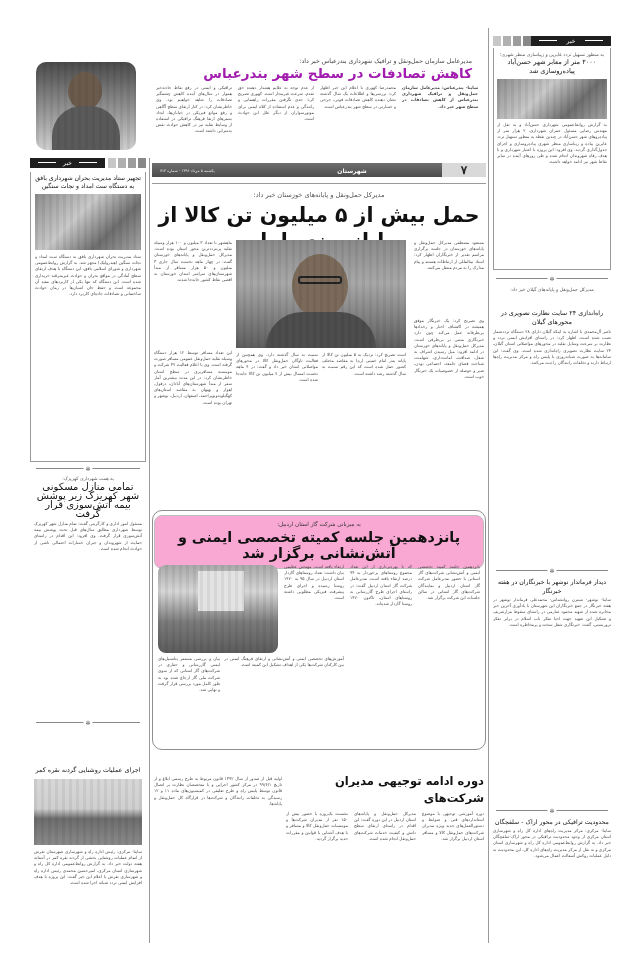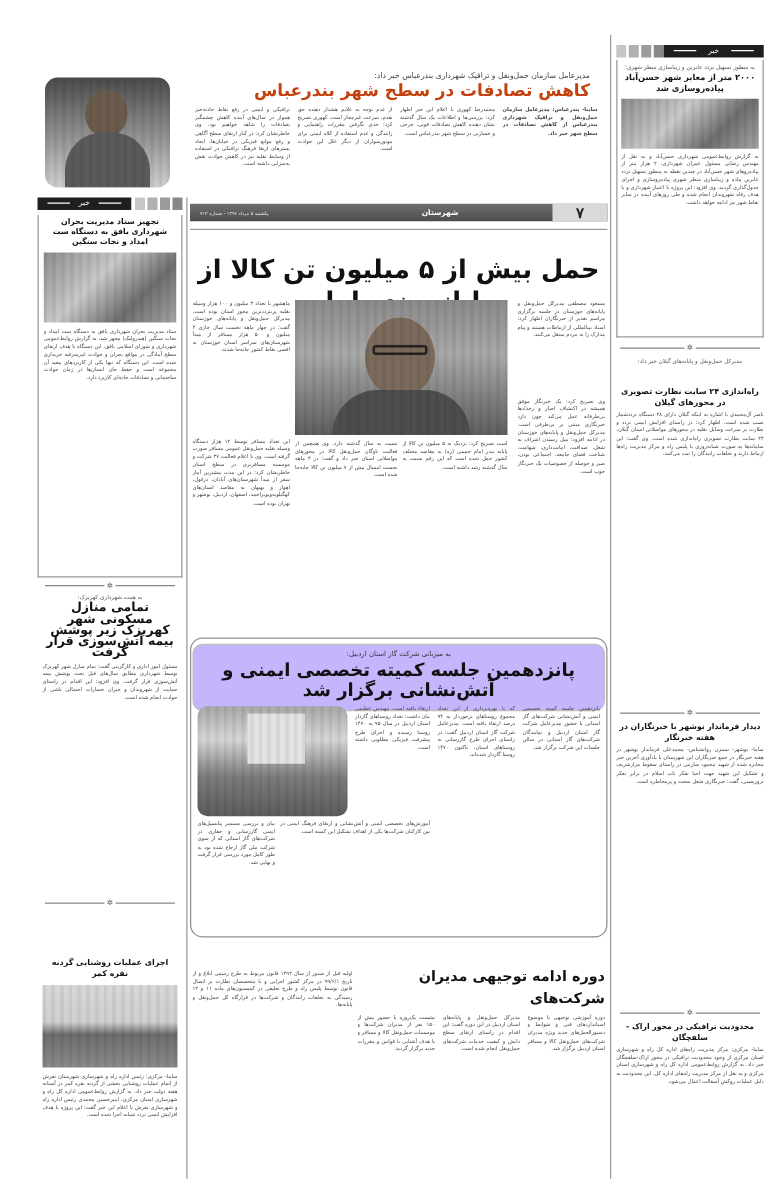--- a/index.html
+++ b/index.html
@@ -14,43 +14,43 @@
   .rcol { position: absolute; left: 466px; top: 0; width: 124px; height: 915px; }
   .khabar-bar { height: 13px; display: flex; align-items: center; }
   .khabar-bar .squares { display: flex; gap: 2px; }
   .khabar-bar .sq { width: 8px; height: 10px; background: #8e8e8e; }
   .khabar-bar .sq:nth-child(1){ background:#c7c7c7;} .khabar-bar .sq:nth-child(2){ background:#b0b0b0;}
   .khabar-bar .sq:nth-child(3){ background:#9c9c9c;} .khabar-bar .sq:nth-child(4){ background:#888;}
   .khabar-bar .dark { flex: 1; height: 10px; background: #1f1f1f; color: #fff; font-size: 6px; line-height: 10px; text-align: center; direction: rtl; position: relative; }
   .khabar-bar .dark::before, .khabar-bar .dark::after { content: ""; position: absolute; top: 4px; width: 18px; height: 1px; background: #fff; }
   .khabar-bar .dark::before { left: 8px; } .khabar-bar .dark::after { right: 8px; }
   .kicker { font-size: 4.6px; color: #555; text-align: center; direction: rtl; line-height: 7px; }
-  .h-small { font-size: 7px; font-weight: bold; text-align: center; direction: rtl; line-height: 9px; color: #111; }
+  .h-small { font-size: 7px; font-weight: normal; text-align: center; direction: rtl; line-height: 9px; color: #111; }
   .divider-star { position: relative; height: 9px; }
   .divider-star::before { content: ""; position: absolute; left: 6px; right: 6px; top: 4px; height: 1px; background: #888; }
   .divider-star span { position: absolute; left: 50%; top: 0; transform: translateX(-50%); background: #fff; font-size: 6px; line-height: 9px; padding: 0 2px; color: #555; }
   .photo { background: linear-gradient(135deg, #8d8d8d, #c9c9c9 40%, #6e6e6e 70%, #a5a5a5); position: relative; overflow: hidden; }
   .photo::after { content: ""; position: absolute; inset: 0; background: repeating-linear-gradient(90deg, rgba(0,0,0,0.06) 0 3px, transparent 3px 7px); }
 
   
   .lcol { position: absolute; left: 6px; top: 0; width: 116px; height: 915px; }
 
   
   .ccol { position: absolute; left: 128px; top: 0; width: 334px; height: 915px; }
   .top-story { position: absolute; left: 0; top: 28px; width: 334px; height: 110px; }
   .top-kicker { font-size: 6.2px; color: #444; direction: rtl; text-align: right; padding-right: 14px; line-height: 9px; }
-  .top-head { font-size: 13.5px; font-weight: bold; direction: rtl; text-align: right; padding-right: 14px; line-height: 17px; color: #c2410c; }
+  .top-head { font-size: 13.5px; font-weight: bold; direction: rtl; text-align: right; padding-right: 14px; line-height: 17px; color: #a21caf; }
   .section-bar { position: absolute; left: 0; top: 135px; width: 334px; height: 14px; background: linear-gradient(#6f6f6f, #4c4c4c); display: flex; align-items: center; direction: rtl; color: #fff; }
   .section-bar .pnum { width: 44px; height: 14px; background: #d9d9d9; color: #222; font-size: 12px; font-weight: bold; line-height: 14px; text-align: center; font-family: "DejaVu Serif", serif; }
   .section-bar .sect { flex: 1; text-align: center; font-size: 6px; font-weight: bold; }
   .section-bar .date { width: 110px; font-size: 3.8px; text-align: left; padding-left: 8px; color: #e8e8e8; }
   .main-kicker { position: absolute; top: 163px; left: 0; width: 334px; font-size: 6.6px; color: #555; text-align: center; direction: rtl; }
   .main-head { position: absolute; top: 174px; left: 0; width: 334px; font-size: 20.5px; font-weight: bold; text-align: center; direction: rtl; color: #111; line-height: 26px; letter-spacing: -0.3px; }
   .rounded-box { position: absolute; border: 1px solid #8f8f8f; border-radius: 10px; }
-  .gas-banner { position: absolute; left: 2px; top: 487px; width: 330px; height: 54px; background: #c4b5fd; border-radius: 8px; border: 1px solid #bdbdbd; }
+  .gas-banner { position: absolute; left: 2px; top: 487px; width: 330px; height: 54px; background: #f9a8d4; border-radius: 8px; border: 1px solid #bdbdbd; }
   .gas-kicker { font-size: 5.6px; color: #333; text-align: center; direction: rtl; margin-top: 5px; }
   .gas-head { font-size: 14.4px; font-weight: bold; text-align: center; direction: rtl; color: #111; margin-top: 2px; }
   .course-head { position: absolute; left: 142px; top: 745px; width: 190px; font-size: 11.5px; font-weight: bold; text-align: right; direction: rtl; line-height: 17px; color: #111; }
 </style>
 </head>
 <body>
 
 <div class="page">
 
   <div class="lcol">
@@ -111,20 +111,21 @@
     </div>
 
     <div class="section-bar">
       <div class="pnum">۷</div>
       <div class="sect">شهرستان</div>
       <div class="date">یکشنبه ۵ مرداد ۱۳۹۶ - شماره ۷۱۳</div>
     </div>
 
     <div class="hline" style="left:0;top:155px;width:334px;"></div>
 
+    <div class="main-kicker">مدیرکل حمل‌ونقل و پایانه‌های خوزستان خبر داد:</div>
     <div class="main-head">حمل بیش از ۵ میلیون تن کالا از پایانه بندر امام</div>
 
     <div class="txt" style="position:absolute;right:2px;top:212px;width:70px;height:262px;">مسعود مصطفی مدیرکل حمل‌ونقل و پایانه‌های خوزستان در جلسه برگزاری مراسم تقدیر از خبرنگاران اظهار کرد: اسناد بینالمللی از ارتباطات هستند و پیام مدارک را به مردم منتقل می‌کنند.</div>
     <div class="txt" style="position:absolute;right:2px;top:290px;width:70px;height:180px;">وی تصریح کرد: یک خبرنگار موفق همیشه در اکتشاف اخبار و رخدادها بی‌طرفانه عمل می‌کند چون دارد خبرنگاری مبتنی بر بی‌طرفی است. مدیرکل حمل‌ونقل و پایانه‌های خوزستان در ادامه افزود: میل رسیدن اشراف به شغل، صداقت، امانت‌داری، شهامت، شناخت فضای جامعه، اجتماعی بودن، صبر و حوصله از خصوصیات یک خبرنگار خوب است.</div>
     <div class="photo" style="position:absolute;left:84px;top:212px;width:170px;height:108px;background:linear-gradient(180deg,#8a8a8a 0,#a8a8a8 40%,#5e5e5e 100%);">
       <div style="position:absolute;left:56px;top:14px;width:56px;height:64px;border-radius:50%;background:#7b6a5a;"></div>
       <div style="position:absolute;left:62px;top:36px;width:44px;height:8px;border:2px solid #222;border-radius:3px;"></div>
       <div style="position:absolute;left:30px;top:72px;width:110px;height:36px;border-radius:40px 40px 0 0;background:#4d4d4d;"></div>
     </div>
     <div class="txt" style="position:absolute;left:2px;top:212px;width:78px;height:108px;">ماهشهر با تعداد ۳ میلیون و ۱۰۰ هزار وسیله نقلیه پربترددترین محور استان بوده است. مدیرکل حمل‌ونقل و پایانه‌های خوزستان گفت: در چهار ماهه نخست سال جاری ۳ میلیون و ۵۰ هزار مسافر از مبدأ شهرستان‌های سراسر استان خوزستان به اقصی نقاط کشور جابه‌جا شدند.</div>

